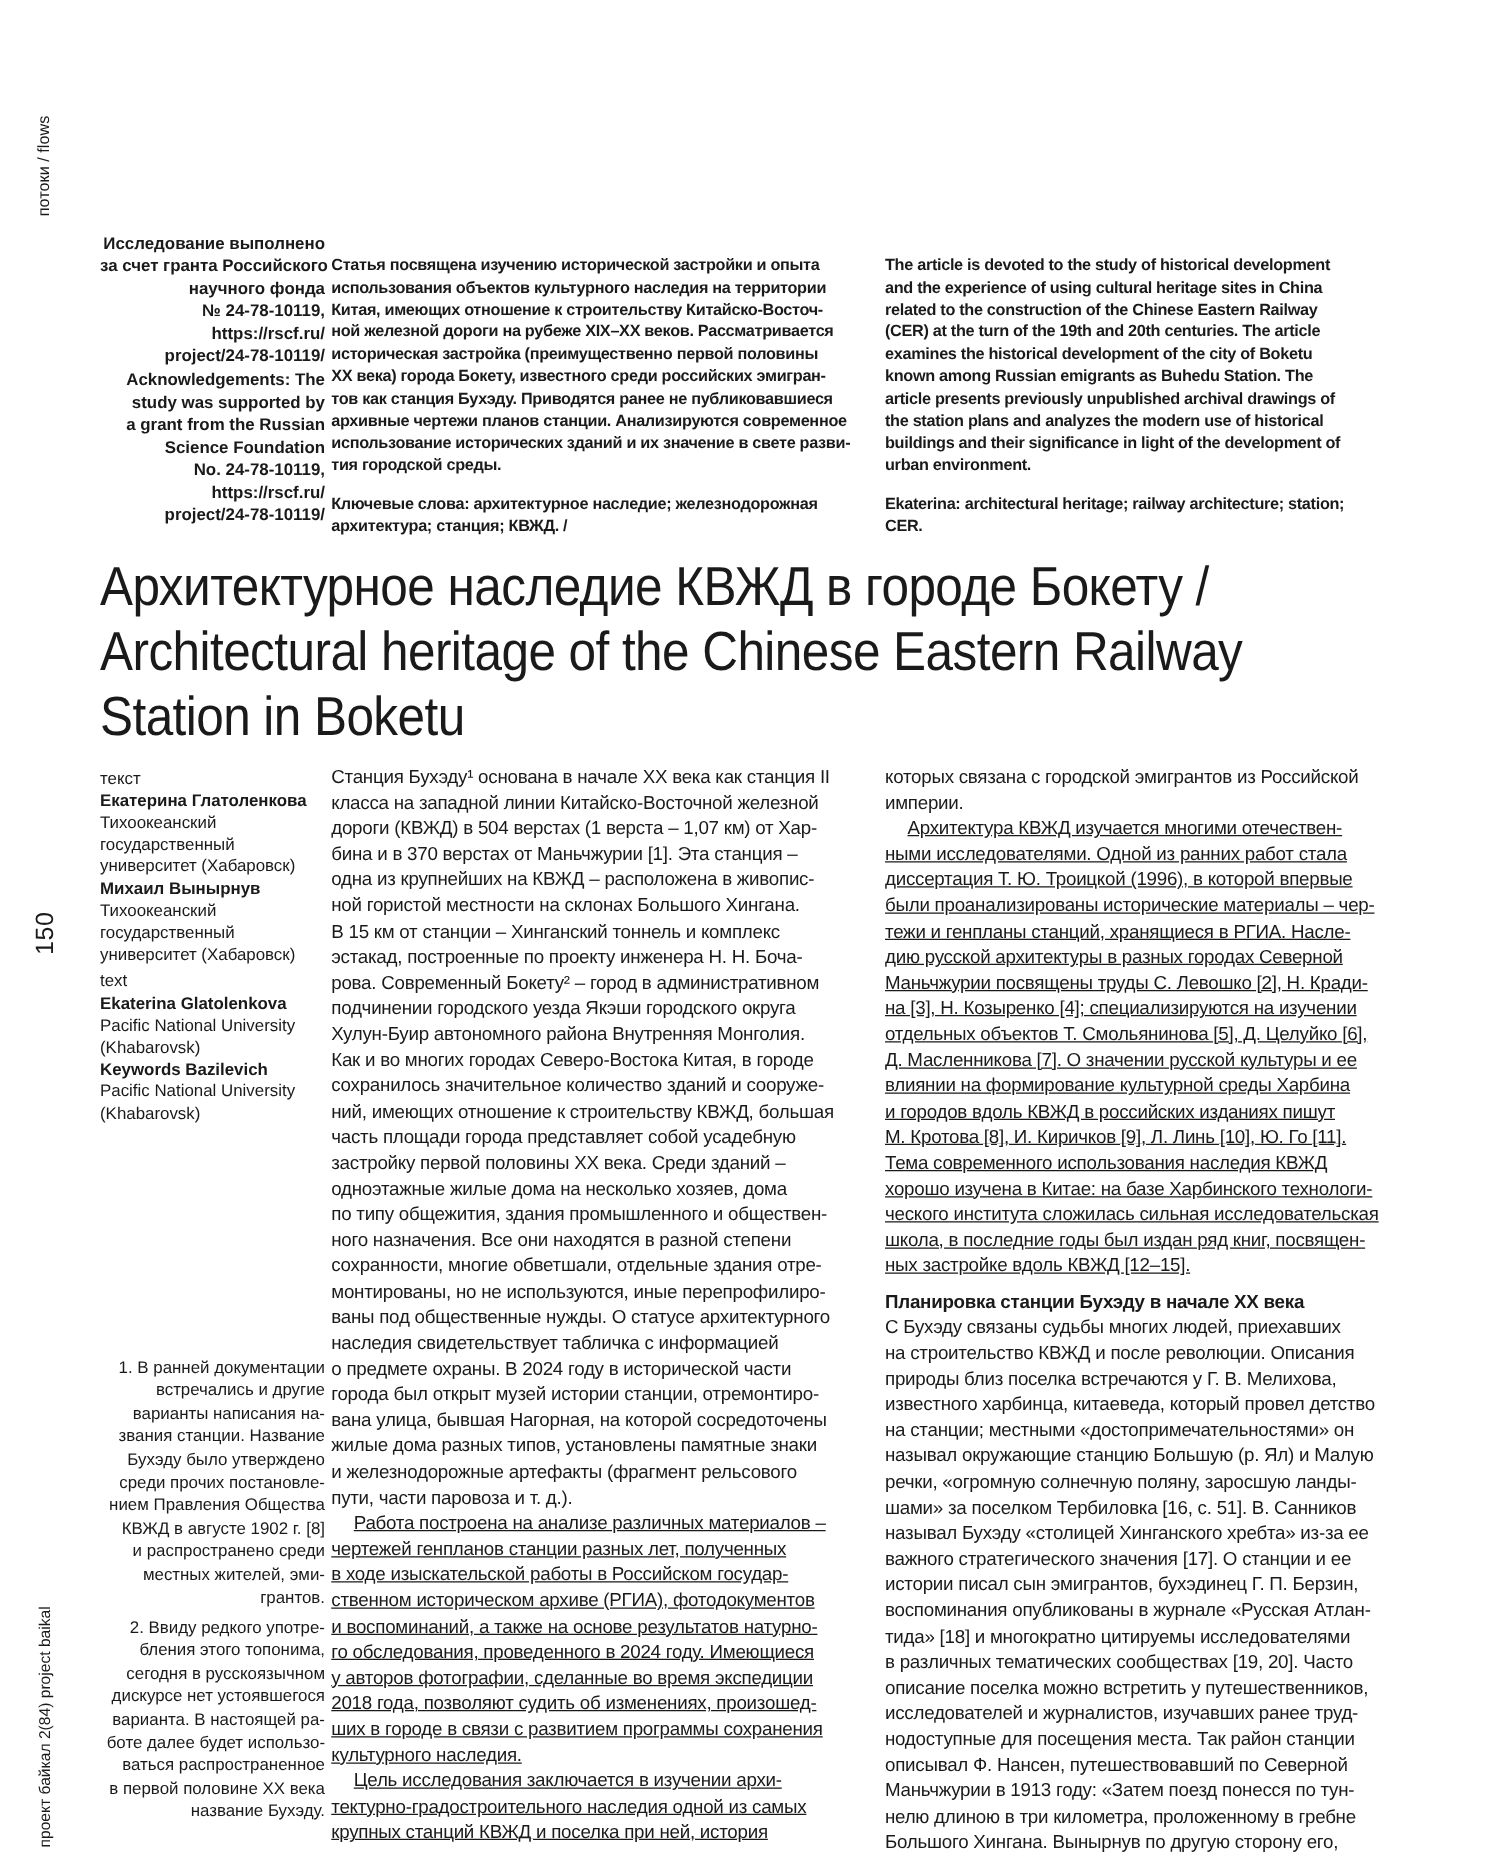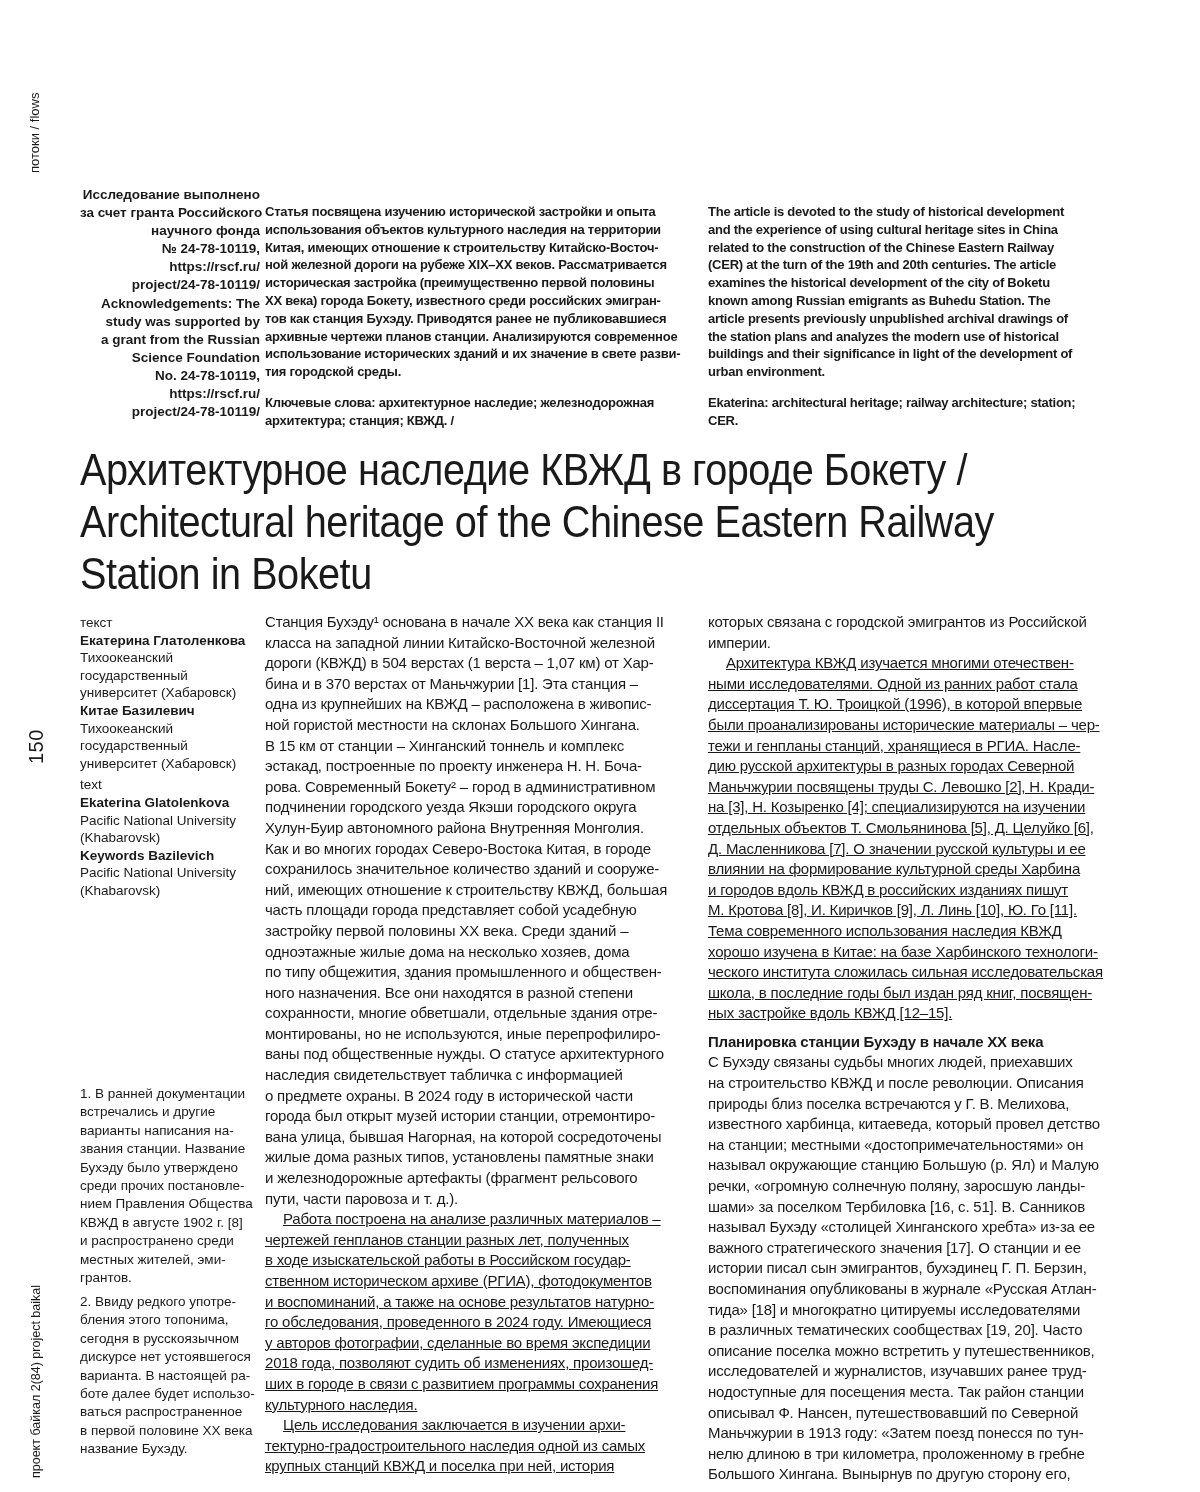--- a/index.html
+++ b/index.html
@@ -56,21 +56,21 @@
   .authors {
     position: absolute; left: 80px; top: 614px; width: 180px;
     font-size: 13.5px; line-height: 17.6px; font-weight: 400;
   }
   .authors .group + .group { margin-top: 4px; }
   .authors .name { font-weight: 700; }
 
   
   .footnote {
     position: absolute; left: 80px; width: 180px;
-    font-size: 13.5px; line-height: 18.4px;
+    font-size: 13.5px; line-height: 18.4px; text-align: right;
   }
   .fn1 { top: 1085px; }
   .fn2 { top: 1293px; }
 
   
   .body-col {
     position: absolute; top: 612px; width: 436px;
     font-size: 15px; line-height: 20.6px; letter-spacing: -0.2px;
   }
   .col1 { left: 265px; }
@@ -141,21 +141,21 @@
 Architectural heritage of the Chinese Eastern Railway
 Station in Boketu</h1>
 
   <div class="authors">
     <div class="group">
       <div>текст</div>
       <div class="name">Екатерина Глатоленкова</div>
       <div class="lines">Тихоокеанский
 государственный
 университет (Хабаровск)</div>
-      <div class="name">Китае Базилевич</div>
+      <div class="name">Михаил Вынырнув</div>
       <div class="lines">Тихоокеанский
 государственный
 университет (Хабаровск)</div>
     </div>
     <div class="group">
       <div>text</div>
       <div class="name">Ekaterina Glatolenkova</div>
       <div class="lines">Pacific National University
 (Khabarovsk)</div>
       <div class="name">Keywords Bazilevich</div>

